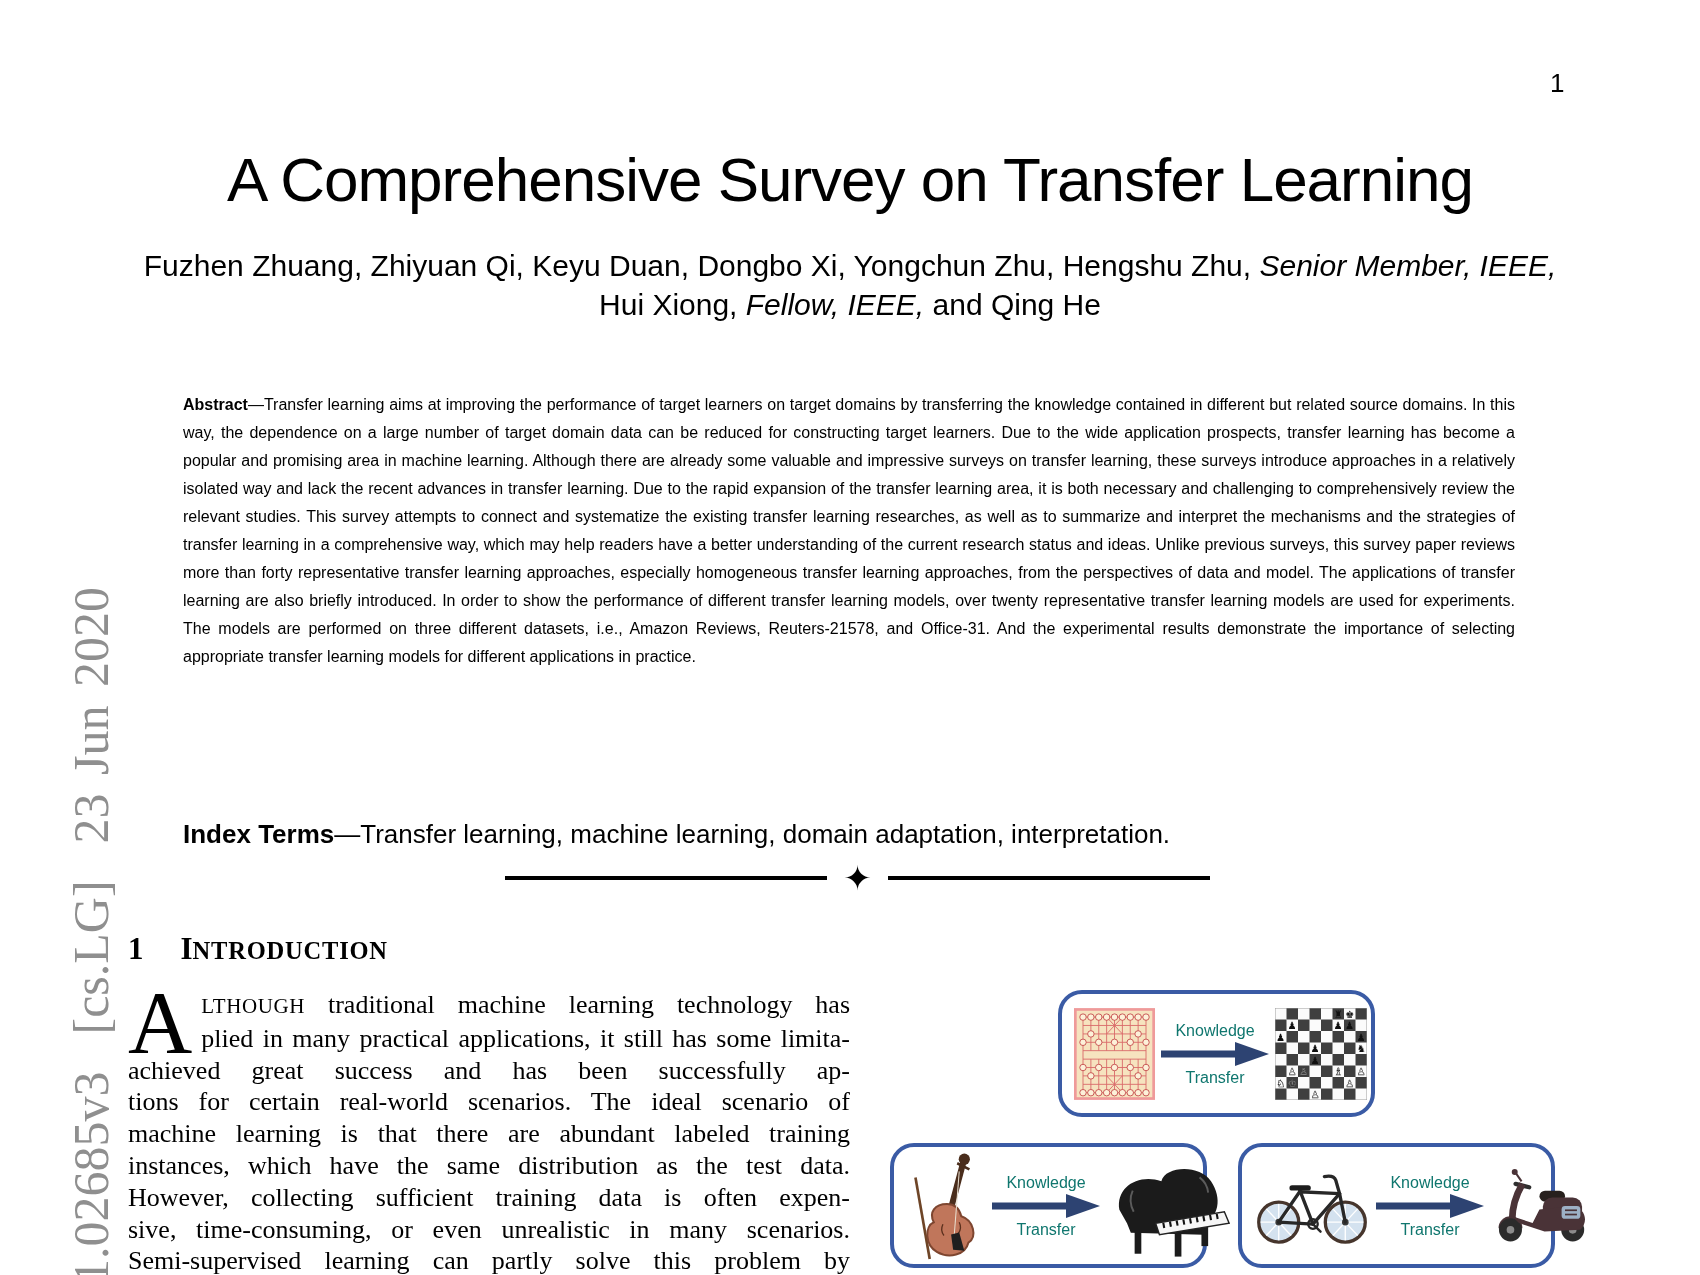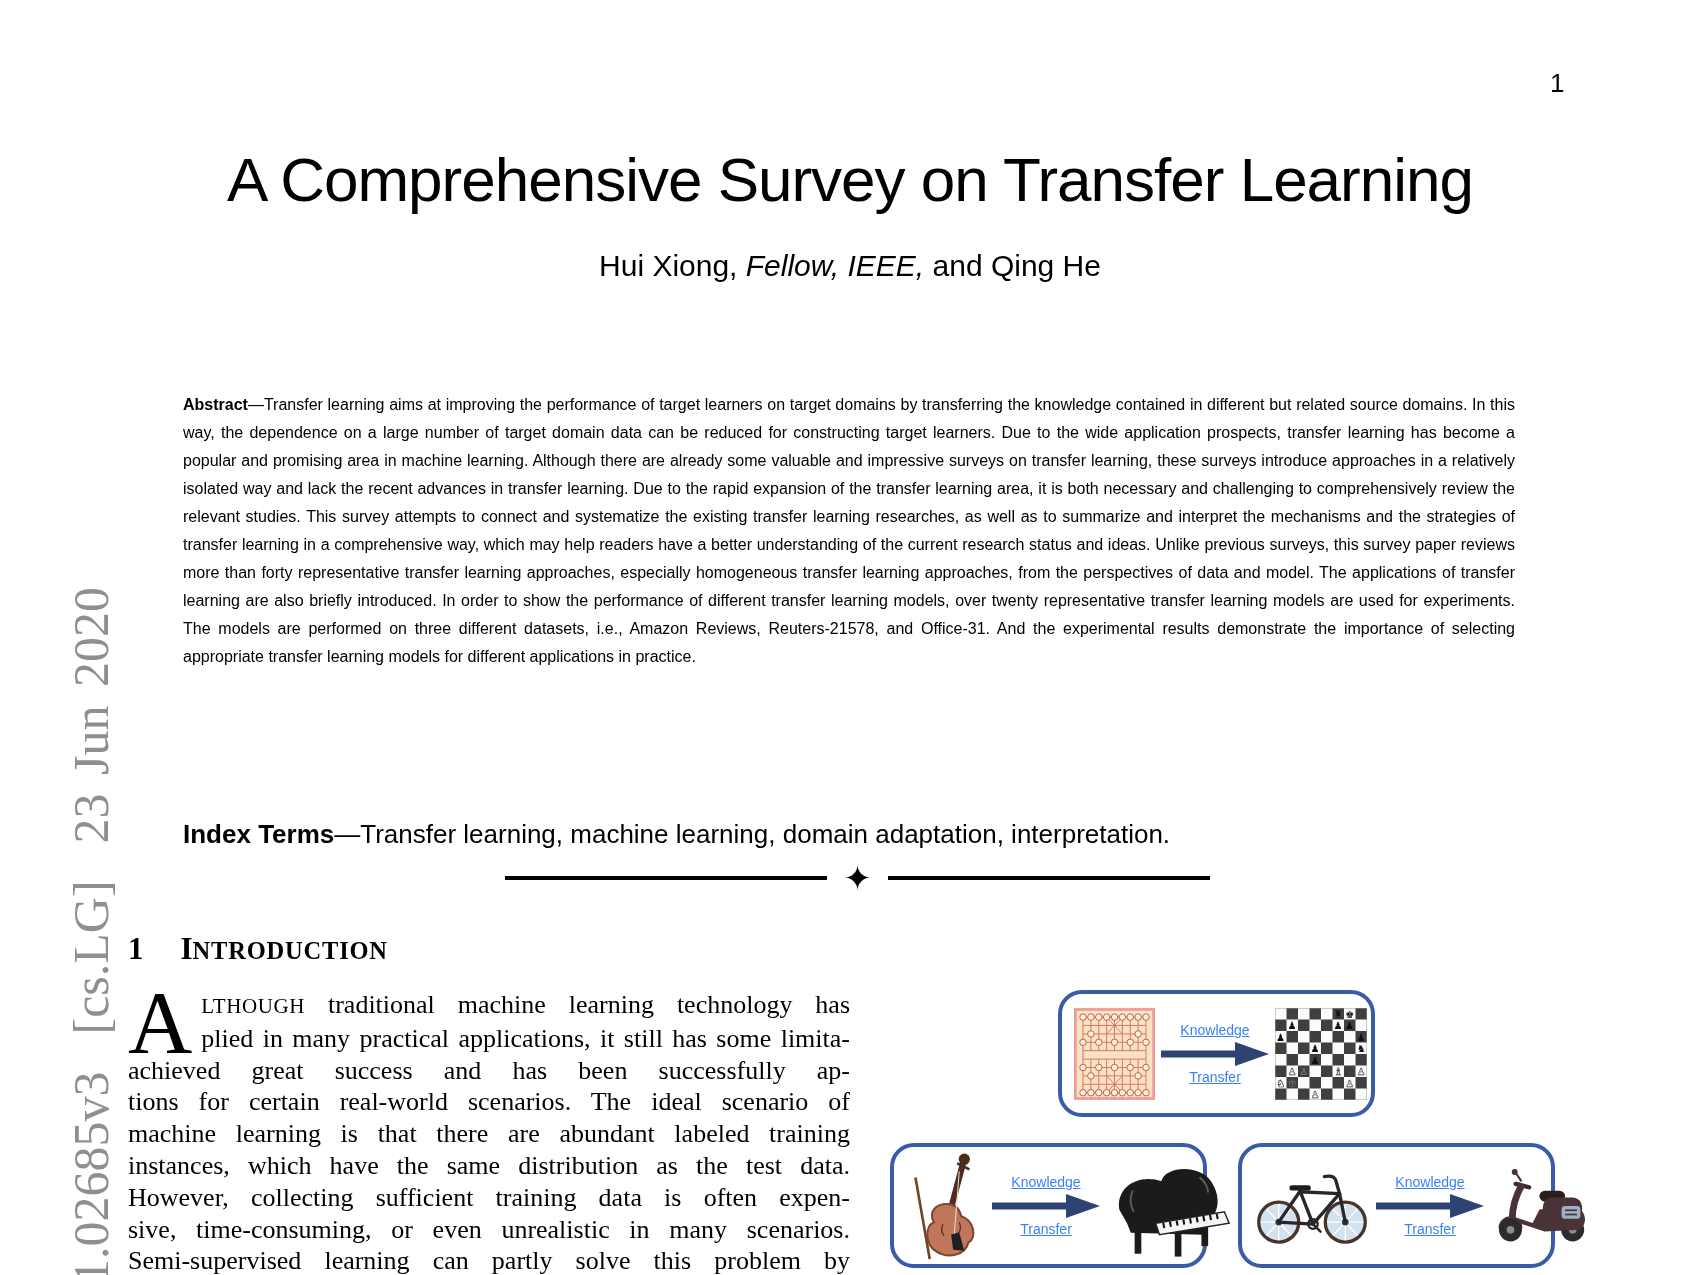--- a/index.html
+++ b/index.html
@@ -68,37 +68,38 @@
     position:absolute; box-sizing:border-box; width:317px;
     border:4px solid #3a5ba5; border-radius:24px; background:#fff;
     display:flex; align-items:center; justify-content:space-between;
     padding:0 12px;
   }
   #box-games    { left:1058px; top:990px;  height:127px; }
   #box-music    { left:890px;  top:1143px; height:125px; }
   #box-vehicles { left:1238px; top:1143px; height:125px; }
 
   .arrow-group { display:flex; flex-direction:column; align-items:center; width:120px; flex:0 0 auto; }
-  .arrow-label { font-size:14px; line-height:21px; color:#3b82f6;text-decoration:underline; }
+  .arrow-label { font-size:16px; line-height:21px; color:#0f766e; }
   .arrow-svg   { width:112px; height:24px; margin:1px 0; }
 
   .icon-svg { flex:0 0 auto; }
 </style>
 </head>
 <body>
 
 <div class="page">
 
   <div class="page-number">1</div>
 
   <div class="arxiv-watermark">1.02685v3  [cs.LG]  23 Jun 2020</div>
 
   <div class="paper-title">A Comprehensive Survey on Transfer Learning</div>
 
   <div class="authors">
+    <div><span>Fuzhen Zhuang, Zhiyuan Qi, Keyu Duan, Dongbo Xi, Yongchun Zhu, Hengshu Zhu, </span><span class="it">Senior Member, IEEE,</span></div>
     <div><span>Hui Xiong, </span><span class="it">Fellow, IEEE,</span><span> and Qing He</span></div>
   </div>
 
   <div class="abstract">
     <span class="label">Abstract</span><span>—Transfer learning aims at improving the performance of target learners on target domains by transferring the knowledge contained in different but related source domains. In this way, the dependence on a large number of target domain data can be reduced for constructing target learners. Due to the wide application prospects, transfer learning has become a popular and promising area in machine learning. Although there are already some valuable and impressive surveys on transfer learning, these surveys introduce approaches in a relatively isolated way and lack the recent advances in transfer learning. Due to the rapid expansion of the transfer learning area, it is both necessary and challenging to comprehensively review the relevant studies. This survey attempts to connect and systematize the existing transfer learning researches, as well as to summarize and interpret the mechanisms and the strategies of transfer learning in a comprehensive way, which may help readers have a better understanding of the current research status and ideas. Unlike previous surveys, this survey paper reviews more than forty representative transfer learning approaches, especially homogeneous transfer learning approaches, from the perspectives of data and model. The applications of transfer learning are also briefly introduced. In order to show the performance of different transfer learning models, over twenty representative transfer learning models are used for experiments. The models are performed on three different datasets, i.e., Amazon Reviews, Reuters-21578, and Office-31. And the experimental results demonstrate the importance of selecting appropriate transfer learning models for different applications in practice.</span>
   </div>
 
   <div class="index-terms">
     <span class="label">Index Terms</span><span>—Transfer learning, machine learning, domain adaptation, interpretation.</span>
   </div>

